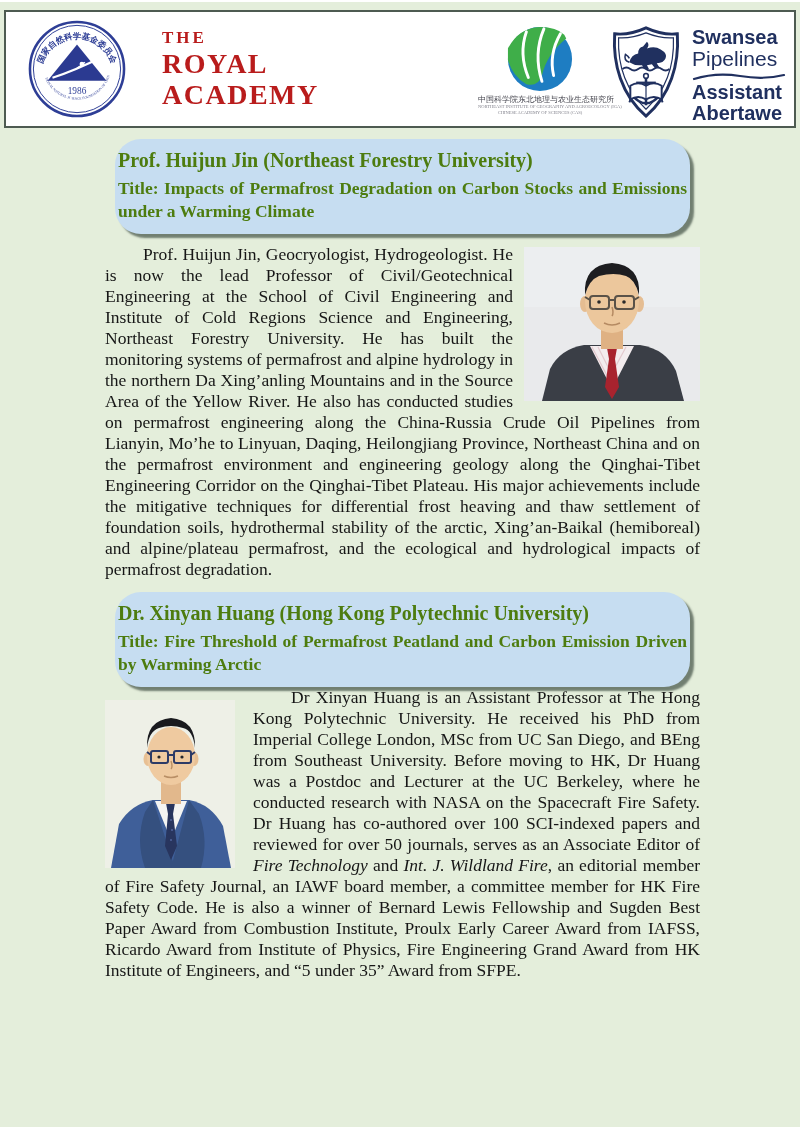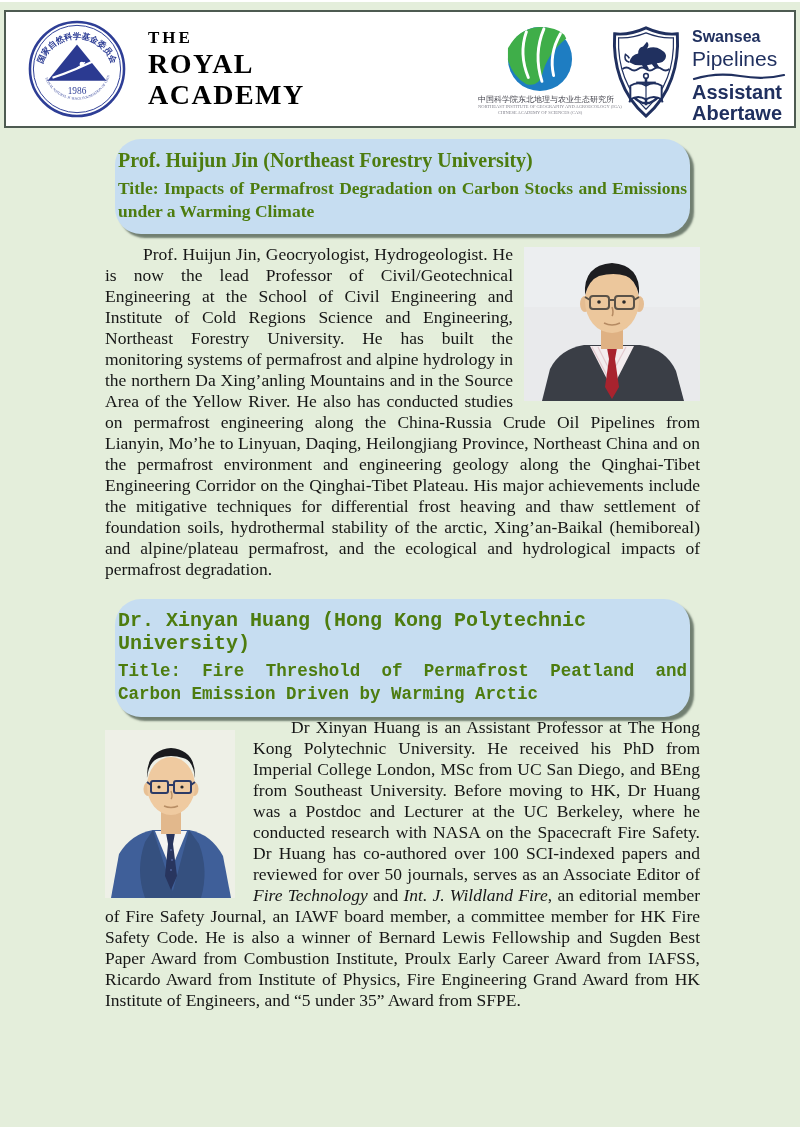--- a/index.html
+++ b/index.html
@@ -11,43 +11,43 @@
     background:#e4eedb;
     border-top:2px solid #ffffff; border-bottom:4px solid #ffffff;
     overflow:hidden;
   }
   
   .logo-band {
     position:absolute; top:8px; left:4px; right:4px; height:118px;
     background:#ffffff; border:2px solid #4e5b51;
   }
   .nsfc-logo { position:absolute; left:22px; top:8px; width:98px; height:98px; }
-  .rs-wordmark { position:absolute; left:142px; top:16px; color:#000000; }
+  .rs-wordmark { position:absolute; left:156px; top:16px; color:#b91c1c; }
   .rs-the { font-size:17px; letter-spacing:3px; line-height:20px; font-weight:bold; }
   .rs-big { font-size:28px; letter-spacing:1.5px; line-height:31px; font-weight:bold; }
   .iga-block { position:absolute; left:472px; top:11px; width:124px; text-align:center; }
   .iga-globe { width:68px; height:68px; display:block; margin:2px auto 2px; }
   .iga-cn { font-size:8px; color:#45454e; letter-spacing:0; line-height:9px; white-space:nowrap; }
   .iga-en { font-size:4.5px; color:#83838d; line-height:5.5px; white-space:nowrap; }
   .swansea-crest { position:absolute; left:602px; top:13px; width:76px; height:94px; }
   .swansea-wordmark { position:absolute; left:686px; top:14px; color:#20305f; font-family:"Liberation Sans","DejaVu Sans",sans-serif; }
-  .sw-l1 { font-size:16px; font-weight:bold; line-height:22px; }
+  .sw-l1 { font-size:20px; font-weight:bold; line-height:22px; }
   .sw-l2 { font-size:21px; font-weight:normal; line-height:22px; }
   .sw-swoosh { display:block; margin:1px 0 1px; }
   .sw-l3, .sw-l4 { font-size:20px; font-weight:bold; line-height:21px; }
   
   .content { position:absolute; top:126px; left:105px; width:595px; }
   .head-box {
     background:#c6ddf1; border-radius:26px;
     margin:0 10px; padding:10px 3px 11px;
     box-shadow:4px 4px 2px rgba(93,107,94,0.85);
     color:#4d7c0f;
   }
   .head-box.first { margin-top:11px; }
-  .head-box.second { margin-top:19px;font-family:Liberation Mono, monospace; }
+  .head-box.second { margin-top:12px; }
   .speaker-name { font-size:20px; font-weight:bold; line-height:23px; margin-bottom:5px; }
   .talk-title { font-size:17.5px; font-weight:bold; line-height:23px; text-align:justify; }
   .bio {
     font-size:17.5px; line-height:21px; color:#161616;
     text-align:justify; text-indent:38px; margin-top:10px;
   }
   .bio.second { margin-top:0; }
   .photo { display:block; }
   .photo-right { float:right; width:176px; height:154px; margin:3px 0 5px 11px; }
   .photo-left  { float:left;  width:130px; height:168px; margin:13px 18px 5px 0; }

